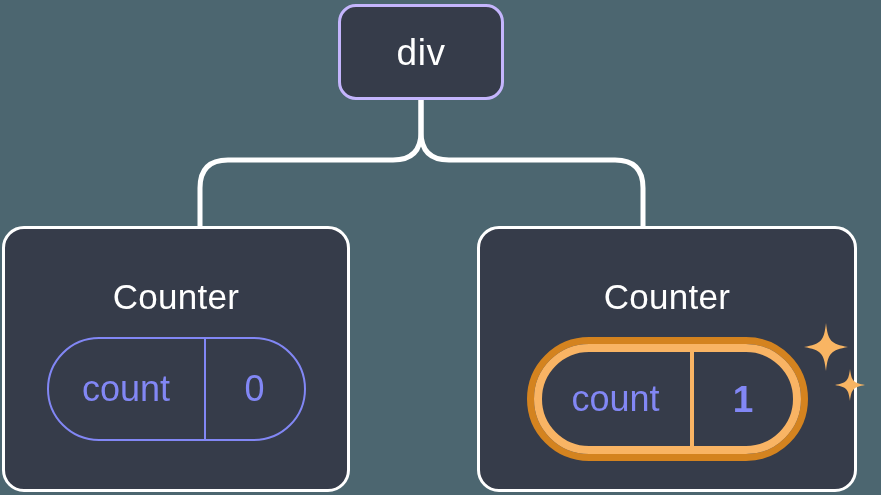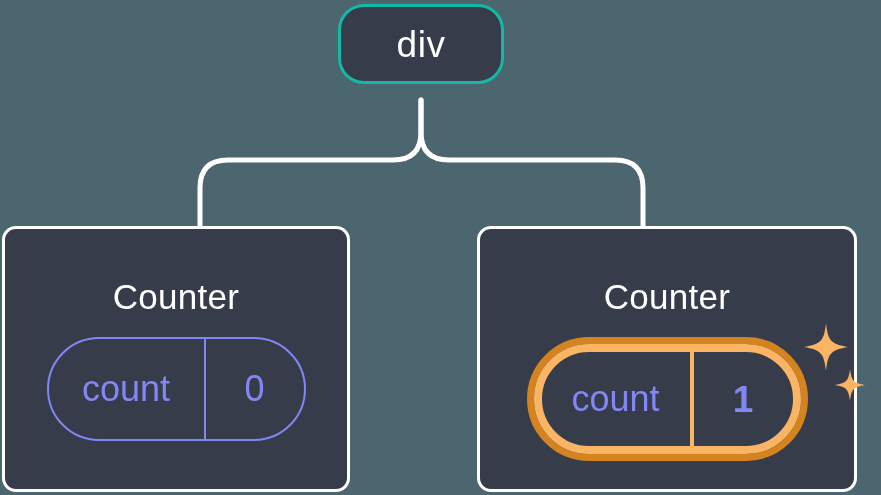--- a/index.html
+++ b/index.html
@@ -26,42 +26,42 @@
     height: 495px;
     pointer-events: none;
   }
 
   
   .node-root {
     position: absolute;
     left: 338px;
     top: 4px;
     width: 166px;
-    height: 80px;
+    height: 96px;
     background: #363c4a;
-    border: 3px solid #14b8a6;
-    border-radius: 26px;
+    border: 3px solid #c4b5fd;
+    border-radius: 18px;
     box-sizing: border-box;
     display: flex;
     align-items: center;
     justify-content: center;
   }
   .node-root-label {
     color: #ffffff;
     font-size: 37px;
     line-height: 1;
     letter-spacing: 0.5px;
   }
 
   
   .card {
     position: absolute;
     background: #363c4a;
     border: 3px solid #ffffff;
-    border-radius: 14px;
+    border-radius: 22px;
     box-sizing: border-box;
     top: 226px;
     height: 266px;
     display: flex;
     flex-direction: column;
     align-items: center;
   }
   .card-left  { left: 2px;   width: 348px; }
   .card-right { left: 477px; width: 380px; }
 

